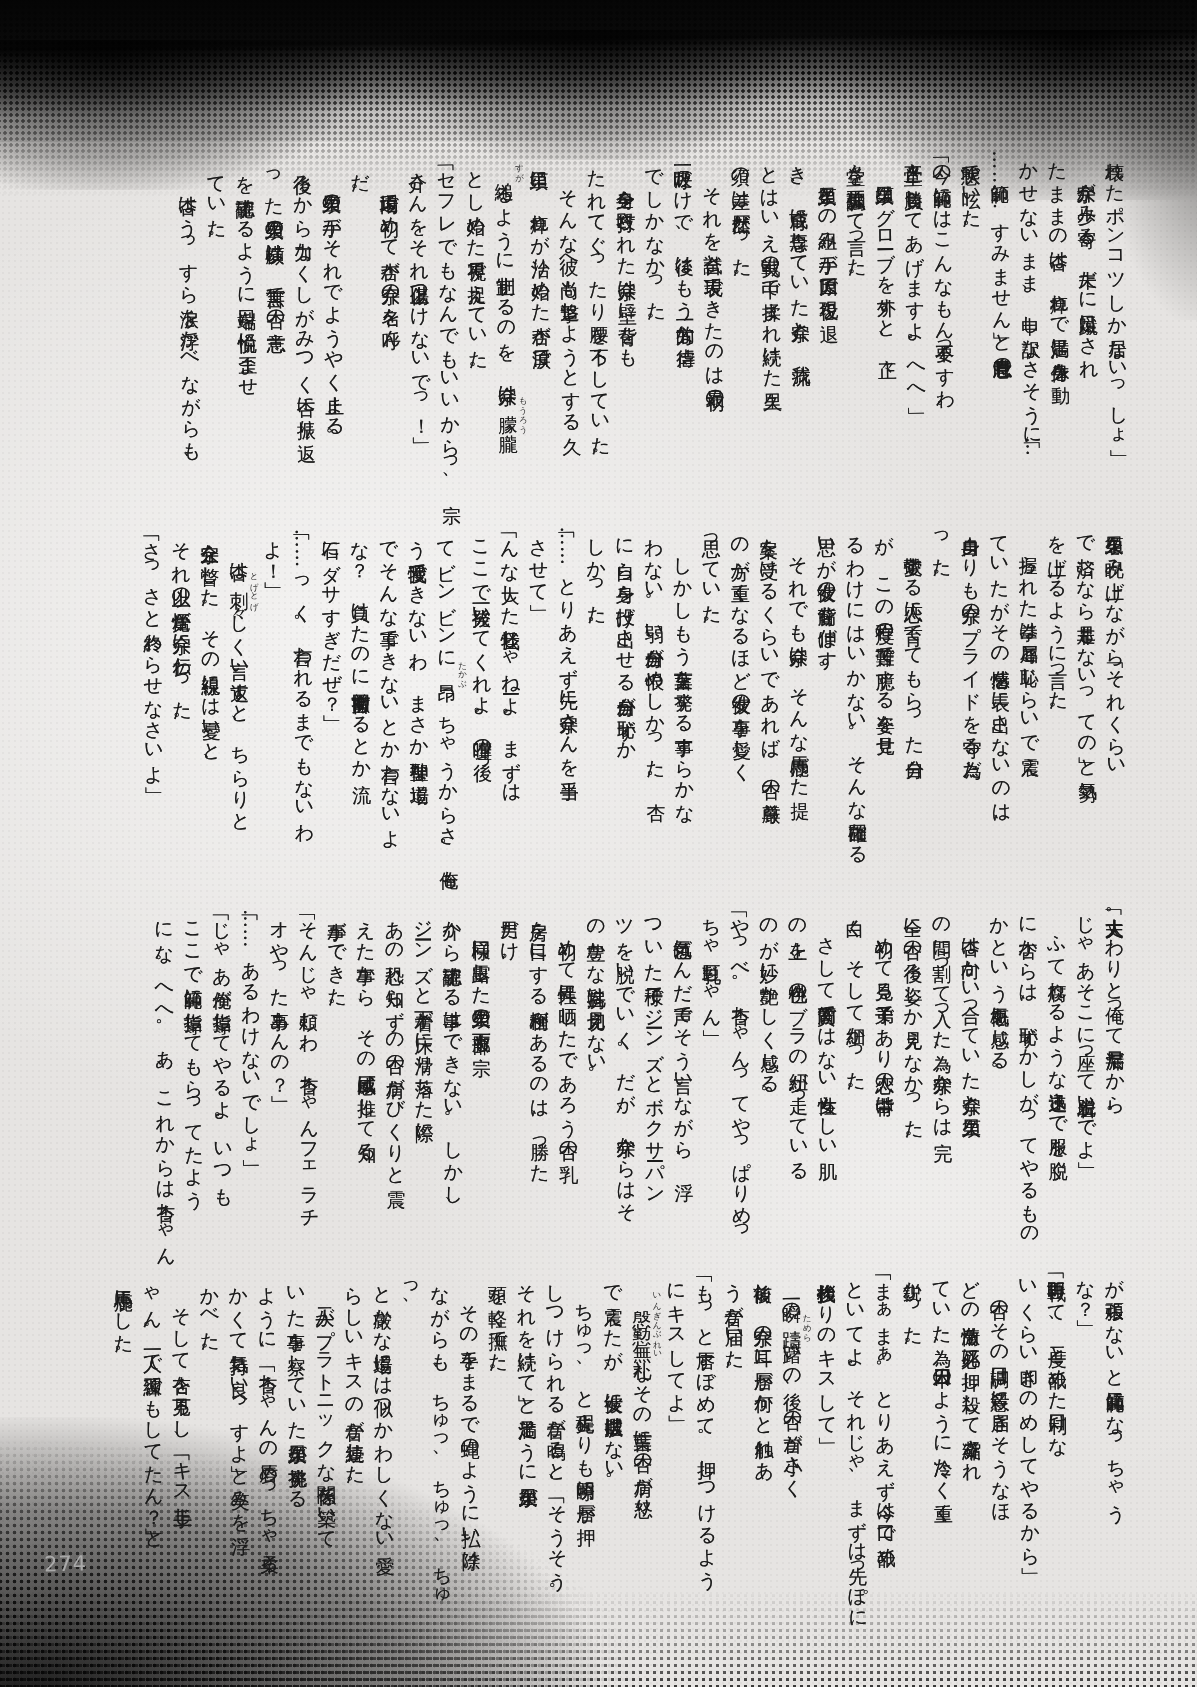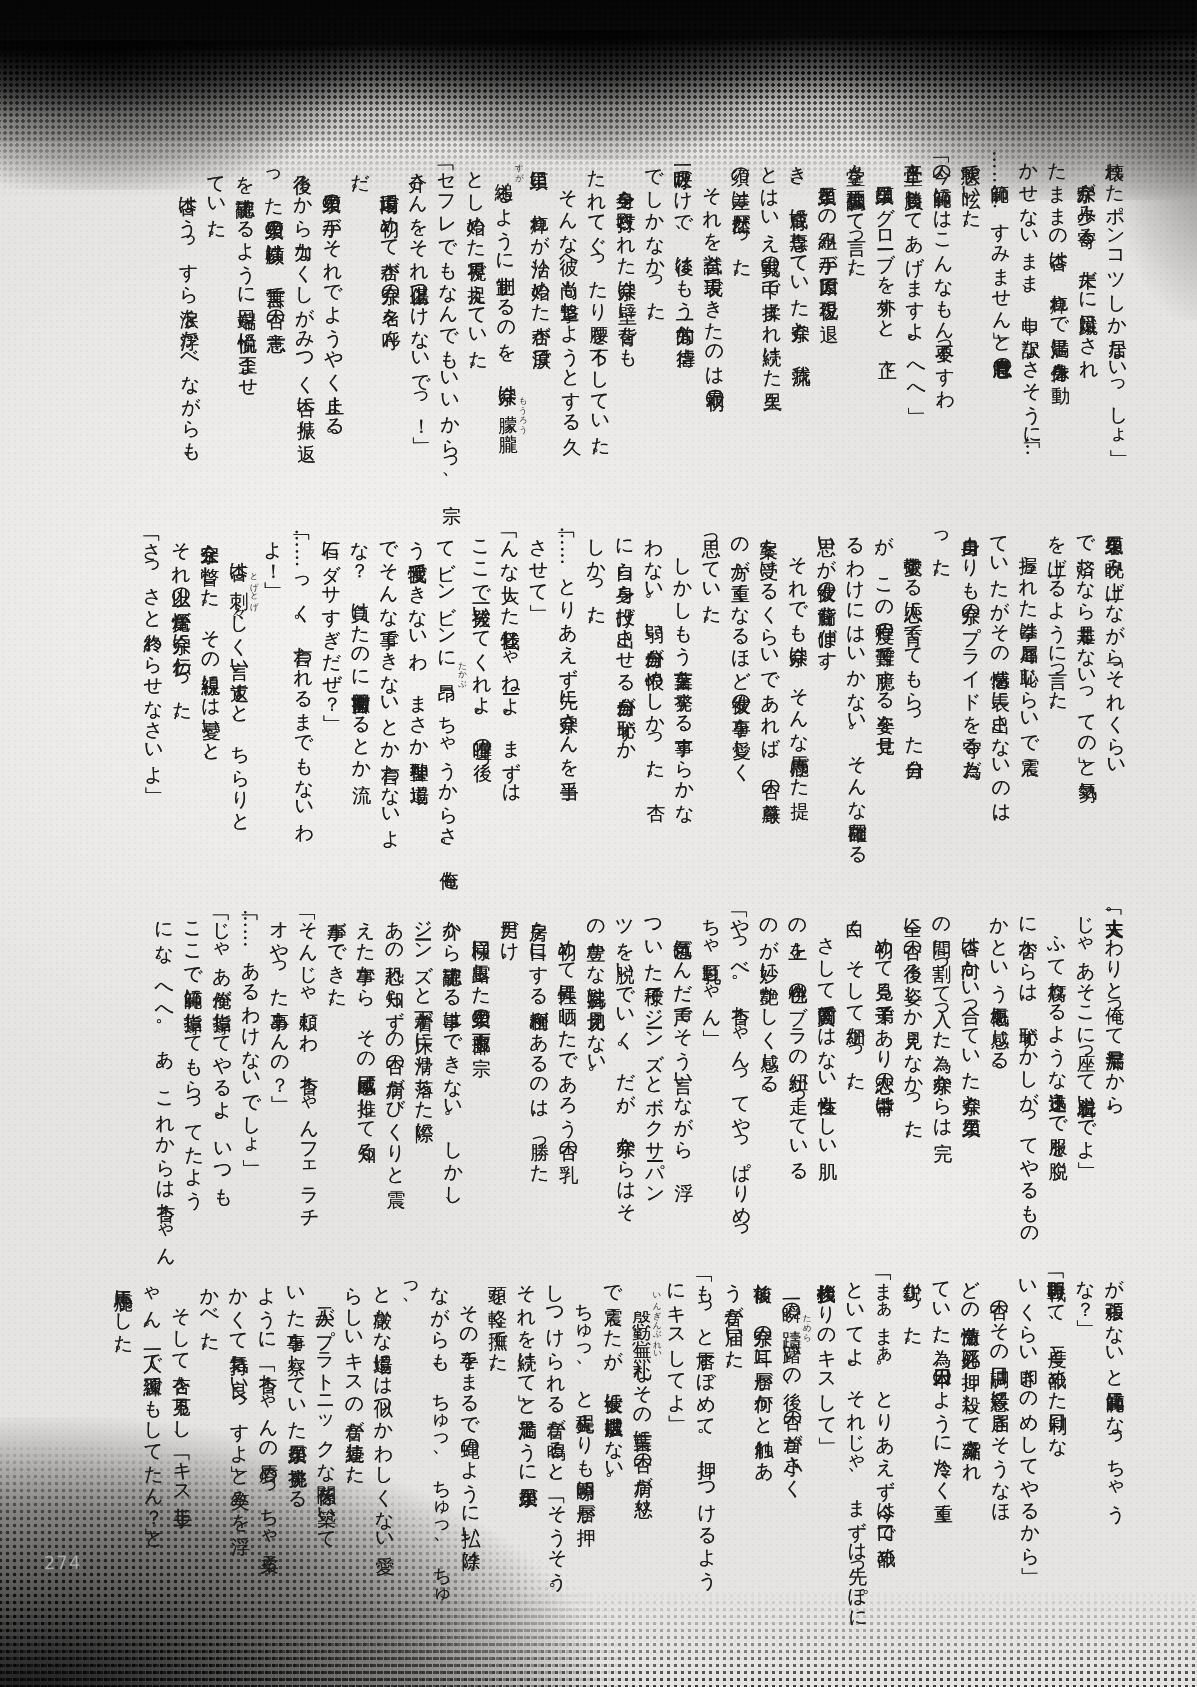--- a/index.html
+++ b/index.html
@@ -83,21 +83,21 @@
   .tblock.b3{top:903px;transform:rotate(-0.35deg);}
   .tblock.b4{top:1266px;transform:rotate(-0.55deg);}
   .tcol{margin:0;padding:0;}
   ruby{ruby-position:over;}
   rt{font-size:8.5px;letter-spacing:0;color:#2a2a2a;text-shadow:none;}
   
   .page-number{
     position:absolute;
     left:44px;top:1552px;
     font-family:"DejaVu Sans","Liberation Sans",sans-serif;
-    font-size:18px;
+    font-size:21px;
     color:#a9a9a9;
     letter-spacing:1px;
     z-index:5;
     transform:rotate(-1deg);
   }
 </style>
 </head>
 <body>
 
 <div class="page" style="--paper: #e6e4e2; --ink: #1b1b1b;">

